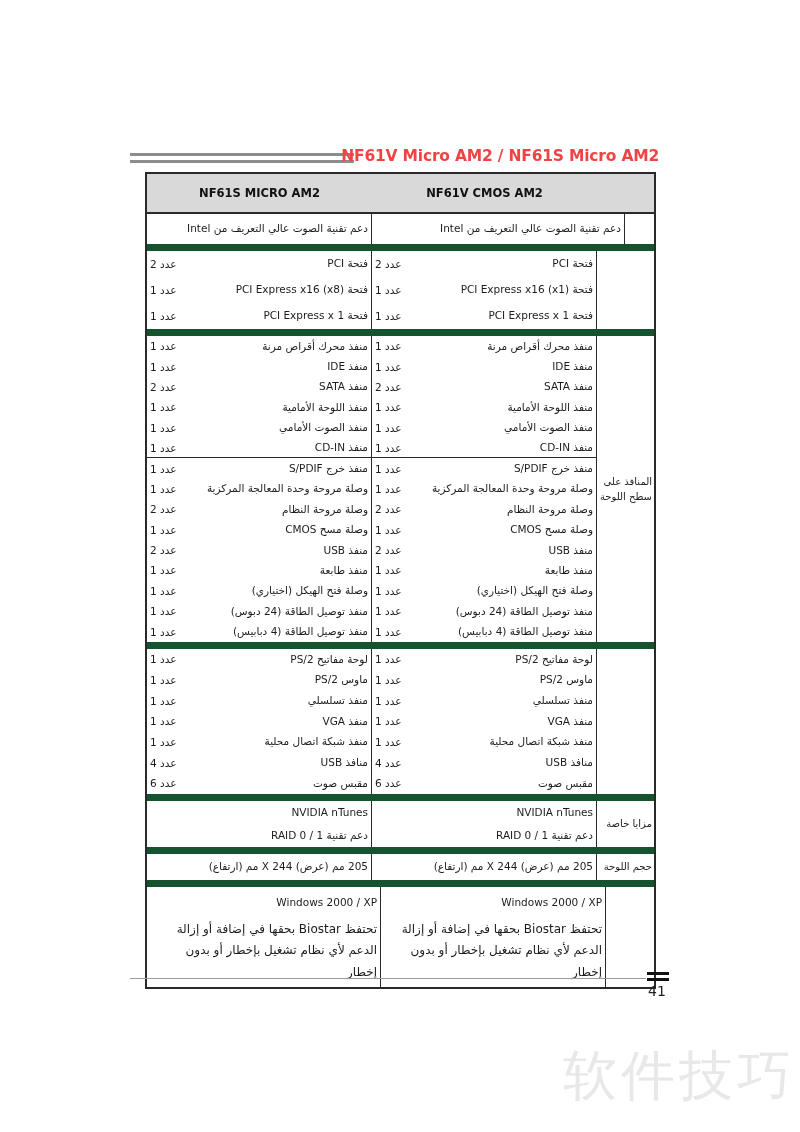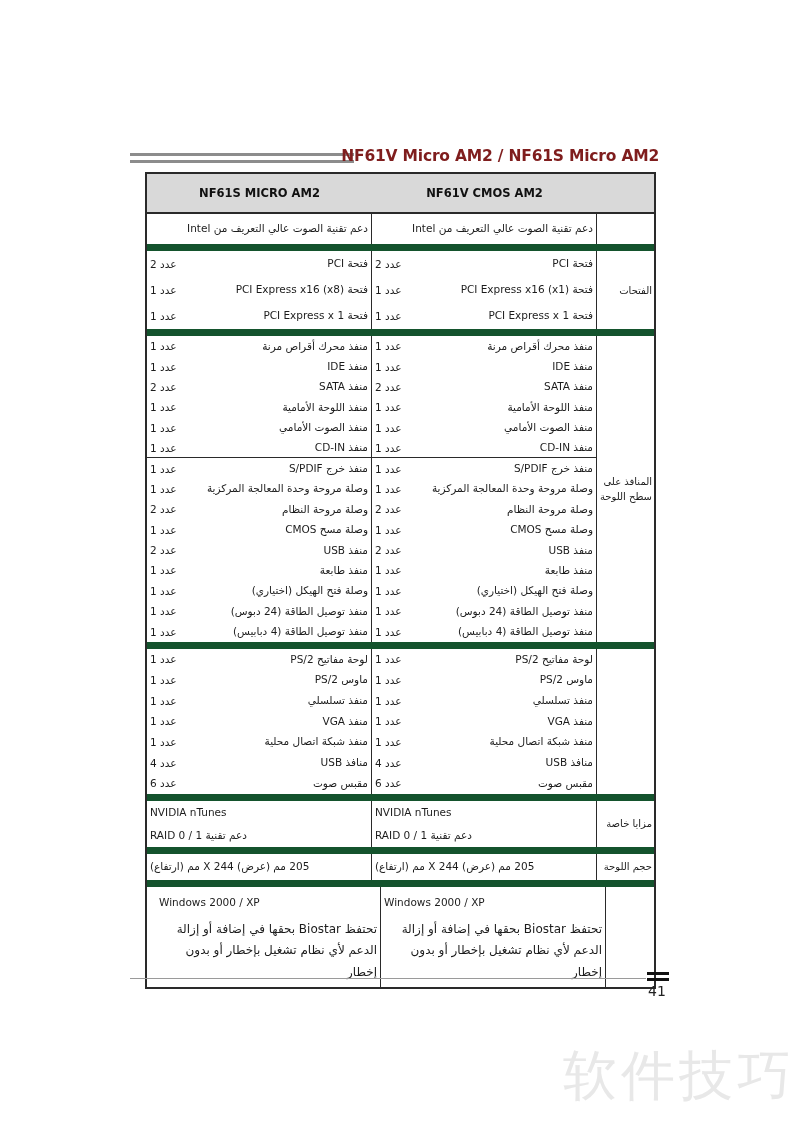--- a/index.html
+++ b/index.html
@@ -3,41 +3,41 @@
 <meta charset="utf-8">
 <style>
   html,body{margin:0;padding:0;background:#fff;}
   .page{position:relative;width:800px;height:1132px;background:#ffffff;overflow:hidden;
         font-family:"DejaVu Sans",sans-serif;color:#1c1c1c;}
 
   
   .title-rule{position:absolute;left:130px;top:153px;width:224px;height:10px;
               border-top:3.5px solid #8c8c8c;border-bottom:3.5px solid #8c8c8c;box-sizing:border-box;}
   .page-title{position:absolute;top:147px;right:141px;font-size:15.5px;font-weight:bold;
-              color:#7f1d1d;letter-spacing:-0.2px;white-space:nowrap;}
+              color:#ef4444;letter-spacing:-0.2px;white-space:nowrap;}
 
   
   .spec-table{position:absolute;left:145px;top:172px;width:511px;box-sizing:border-box;
               border:2px solid #2a2a2a;background:#fff;font-size:10.5px;}
   .thead{display:grid;grid-template-columns:225px 225px 1fr;height:38px;align-items:center;
          background:#d9d9d9;border-bottom:2px solid #2a2a2a;}
   .hcell{text-align:center;font-weight:bold;font-size:11.5px;color:#111;}
   .group{display:grid;grid-template-columns:225px 225px 1fr;}
   .group + .group{border-top:7px solid #14532d;}
   .dcell{border-right:1px solid #2a2a2a;display:flex;align-items:center;
          padding:0 3px;box-sizing:border-box;min-height:20px;}
   .dcell .count{font-size:10.5px;white-space:nowrap;}
   .dcell .item{margin-left:auto;text-align:right;line-height:1.25;}
-  .dcell.center{justify-content:flex-start;}
+  .dcell.center{justify-content:flex-end;}
   .dcell.center .item{margin-left:0;text-align:center;}
   .dcell.divb{border-bottom:1px solid #2a2a2a;}
   .dcell.note .item{font-size:12px;line-height:1.8;padding-bottom:4px;}
   .catcell{grid-column:3;display:flex;align-items:center;justify-content:flex-start;
            padding:0 2px;font-size:10px;text-align:right;line-height:1.5;}
-  .g-intel{grid-auto-rows:minmax(30px,auto);}
+  .g-intel{grid-auto-rows:minmax(30px,auto);gap:28px;}
   .g-slots{grid-auto-rows:minmax(26px,auto);}
   .g-onboard{grid-auto-rows:minmax(20.4px,auto);}
   .g-rear{grid-auto-rows:minmax(20.7px,auto);}
   .g-features{grid-auto-rows:minmax(23px,auto);}
   .g-size{grid-auto-rows:minmax(26px,auto);}
   .g-os{grid-template-rows:32px auto;padding-left:9px;}
 
   
   .footer-line{position:absolute;left:130px;top:978px;width:516px;height:1px;background:#9a9a9a;}
   .footer-dbar{position:absolute;left:647px;top:972px;width:22px;height:9px;
@@ -90,21 +90,20 @@
             <span class="item" dir="rtl">فتحة PCI Express x16 (x1)</span>
           </div>
           <div class="dcell" style="grid-area: 3 / 1;">
             <span class="count" dir="rtl">عدد 1</span>
             <span class="item" dir="rtl">فتحة PCI Express x 1</span>
           </div>
           <div class="dcell" style="grid-area: 3 / 2;">
             <span class="count" dir="rtl">عدد 1</span>
             <span class="item" dir="rtl">فتحة PCI Express x 1</span>
           </div>
-          <div class="catcell" dir="rtl" style="grid-area: 1 / 3 / span 3;">الفتحات</div>
         </div>
         <div class="group g-onboard">
           <div class="dcell" style="grid-area: 1 / 1;">
             <span class="count" dir="rtl">عدد 1</span>
             <span class="item" dir="rtl">منفذ محرك أقراص مرنة</span>
           </div>
           <div class="dcell" style="grid-area: 1 / 2;">
             <span class="count" dir="rtl">عدد 1</span>
             <span class="item" dir="rtl">منفذ محرك أقراص مرنة</span>
           </div>

